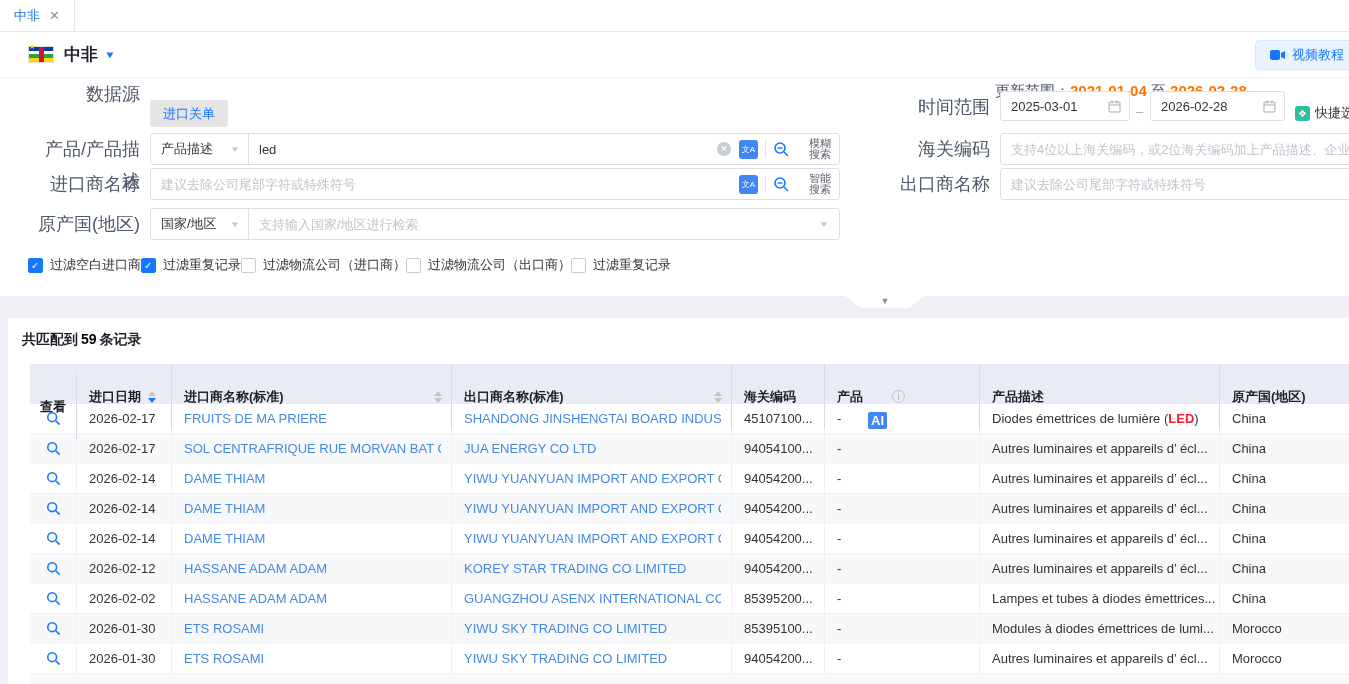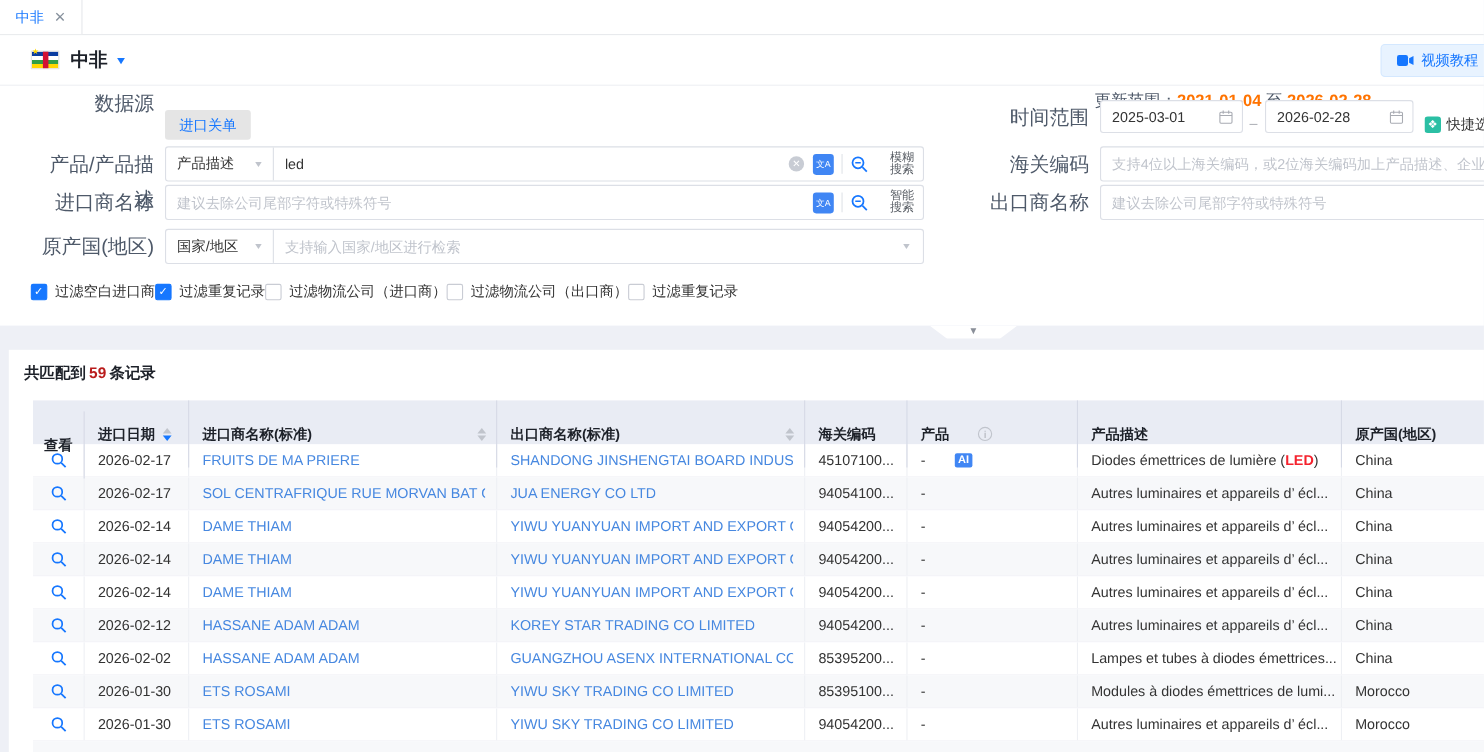--- a/index.html
+++ b/index.html
@@ -59,34 +59,34 @@
   .cb.on { background:#1677ff; border-color:#1677ff; }
   .cb.on::after { content:"✓"; position:absolute; color:#fff; font-size:10px; left:2px; top:1px; }
   .cbitem span.cl { font-size:13px; color:#333; }
 
   .collapse-strip { height:14px; position:relative; }
   .collapse-tab { position:absolute; left:845px; top:0; width:80px; height:12px; background:#fff; clip-path:polygon(0 0,100% 0,80% 100%,20% 100%); text-align:center; color:#8a8f99; font-size:9px; line-height:10px; cursor:pointer; }
 
   
   .results { position:absolute; left:8px; top:318px; width:1355px; bottom:-40px; background:#fff; padding-top:13px; }
   .summary { margin-left:14px; font-size:14px; font-weight:bold; color:#1d2129; }
-  .summary .cnt { color:#b91c1c; margin:0 3px; }
+  .summary .cnt { color:#000000; margin:0 3px; }
 
   .table { margin:15px 0 0 22px; width:1325px; font-size:13px; }
   .thead, .trow { display:grid; grid-template-columns:47px 95px 280px 280px 93px 155px 240px 135px; align-items:center; }
   .thead { height:40px; background:#e9ecf4; font-weight:bold; color:#1d2129; }
   .thead > div { height:100%; display:flex; align-items:center; padding-left:12px; border-right:1px solid #d6dae6; position:relative; }
   .thead > div:last-child { border-right:none; }
   .thead .c-view { justify-content:center; padding-left:0;margin-top:20px; }
   .sorter { display:inline-flex; flex-direction:column; gap:2px; margin-left:7px; }
   .sorter.right { position:absolute; right:9px; }
   .car-up { width:0; height:0; border-left:4px solid transparent; border-right:4px solid transparent; border-bottom:5px solid #c0c4cc; }
   .car-dn { width:0; height:0; border-left:4px solid transparent; border-right:4px solid transparent; border-top:5px solid #c0c4cc; }
   .car-dn.active { border-top-color:#1677ff; }
-  .ai-badge { background:#4086f4; color:#fff; font-size:10px; font-weight:bold; border-radius:2px; padding:1px 3px; margin-left:5px;margin-top:48px; }
+  .ai-badge { background:#4086f4; color:#fff; font-size:13px; font-weight:bold; border-radius:2px; padding:1px 3px; margin-left:5px;margin-top:48px; }
   .info-ic { width:13px; height:13px; border:1px solid #c0c4cc; border-radius:50%; color:#a8abb2; font-size:9px; line-height:12px; text-align:center; margin-left:5px; font-style:normal; font-weight:normal; }
 
   .trow { height:30px; border-bottom:1px solid #f2f3f7; background:#fff; }
   .trow:nth-child(even) { background:#f7f8fa; }
   .trow > div { height:100%; display:flex; align-items:center; padding:0 10px 0 12px; border-right:1px solid #eef0f4; overflow:hidden; white-space:nowrap; }
   .trow > div:last-child { border-right:none; }
   .trow .c-view { justify-content:center; padding:0; }
   .trow .link { color:#4788e0; cursor:pointer; overflow:hidden; text-overflow:clip; }
   .trow .hl { color:#f5222d; font-weight:bold; }
   .view-ic { cursor:pointer; display:flex; }

